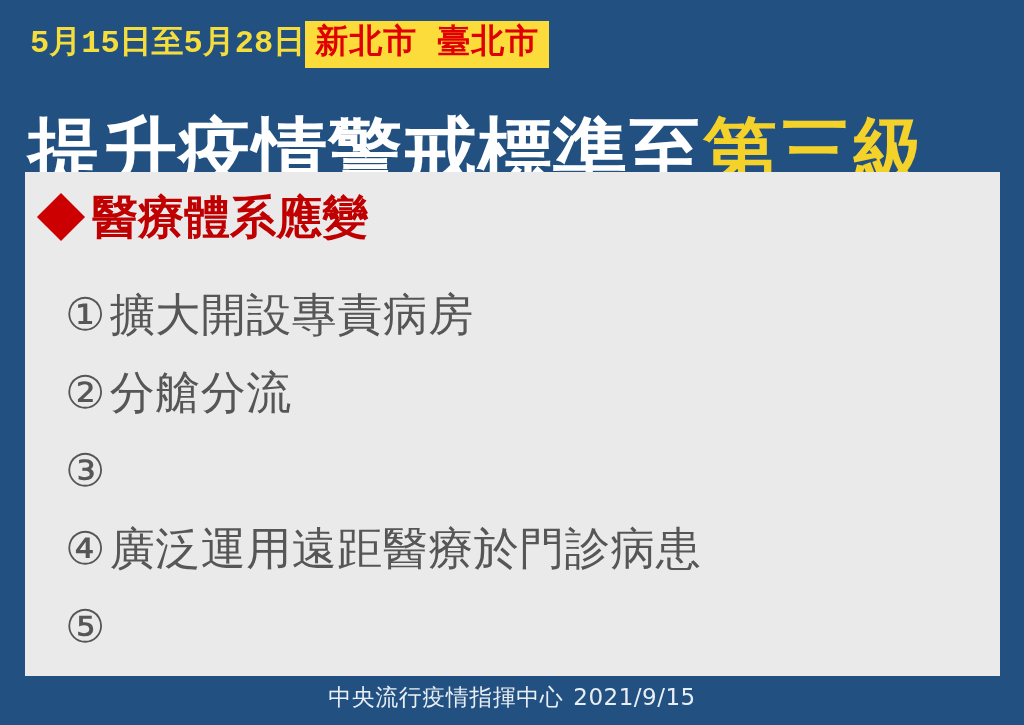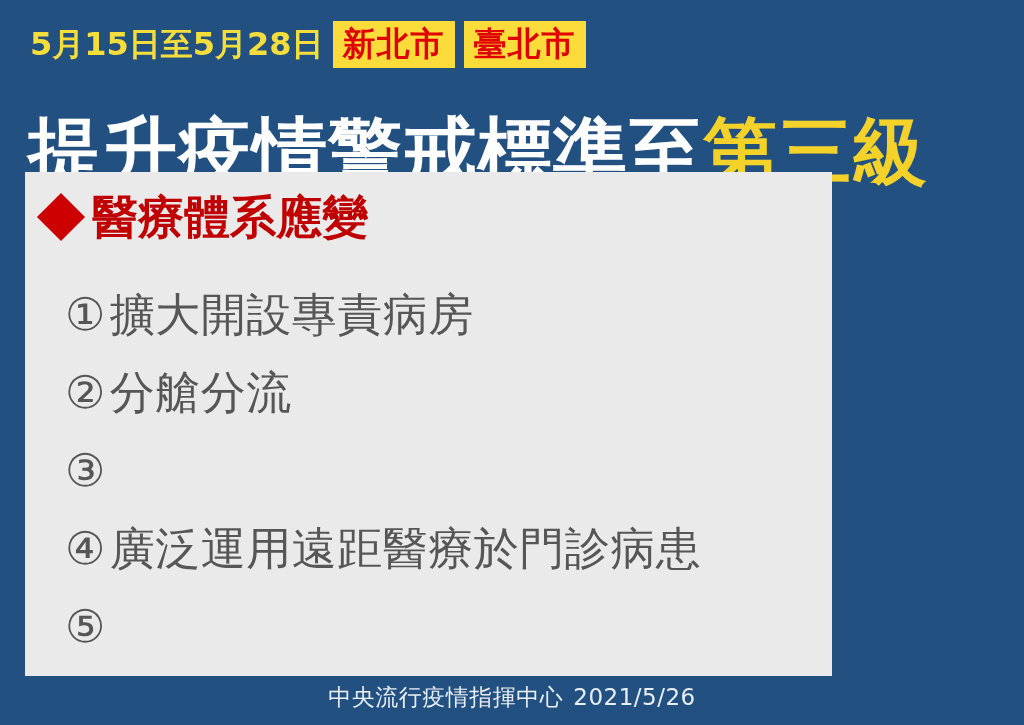--- a/index.html
+++ b/index.html
@@ -20,22 +20,22 @@
     background: #215081;
   }
 
   
   .header-row {
     position: absolute;
     left: 30px;
     top: 18px;
     display: flex;
     align-items: center;
-    gap: 9px;
     height: 52px;
+    font-family: Liberation Mono, monospace;
   }
   .date-range {
     color: #F5DE3C;
     font-size: 32px;
     font-weight: bold;
     letter-spacing: 0px;
     line-height: 52px;
     white-space: nowrap;
   }
   .city-badge {
@@ -62,21 +62,21 @@
     margin-top: 36px;
   }
   .title-white { color: #FFFFFF; }
   .title-yellow { color: #F5D229; }
 
   
   .panel {
     position: absolute;
     left: 25px;
     top: 172px;
-    width: 807px;
+    width: 975px;
     height: 504px;
     background: #EAEAEA;
   }
 
   .section-head {
     position: absolute;
     left: 17px;
     top: 18px;
     display: flex;
     align-items: center;
@@ -176,16 +176,16 @@
       </div>
 
       <div class="list-item">
         <span class="item-marker">⑤</span>
       </div>
 
     </div>
   </div>
 
   <div class="footer">
-    <span>中央流行疫情指揮中心</span><span class="footer-date">2021/5/26</span>
+    <span>中央流行疫情指揮中心</span><span class="footer-date">2021/9/15</span>
   </div>
 
 </div>
 
 </body></html>

